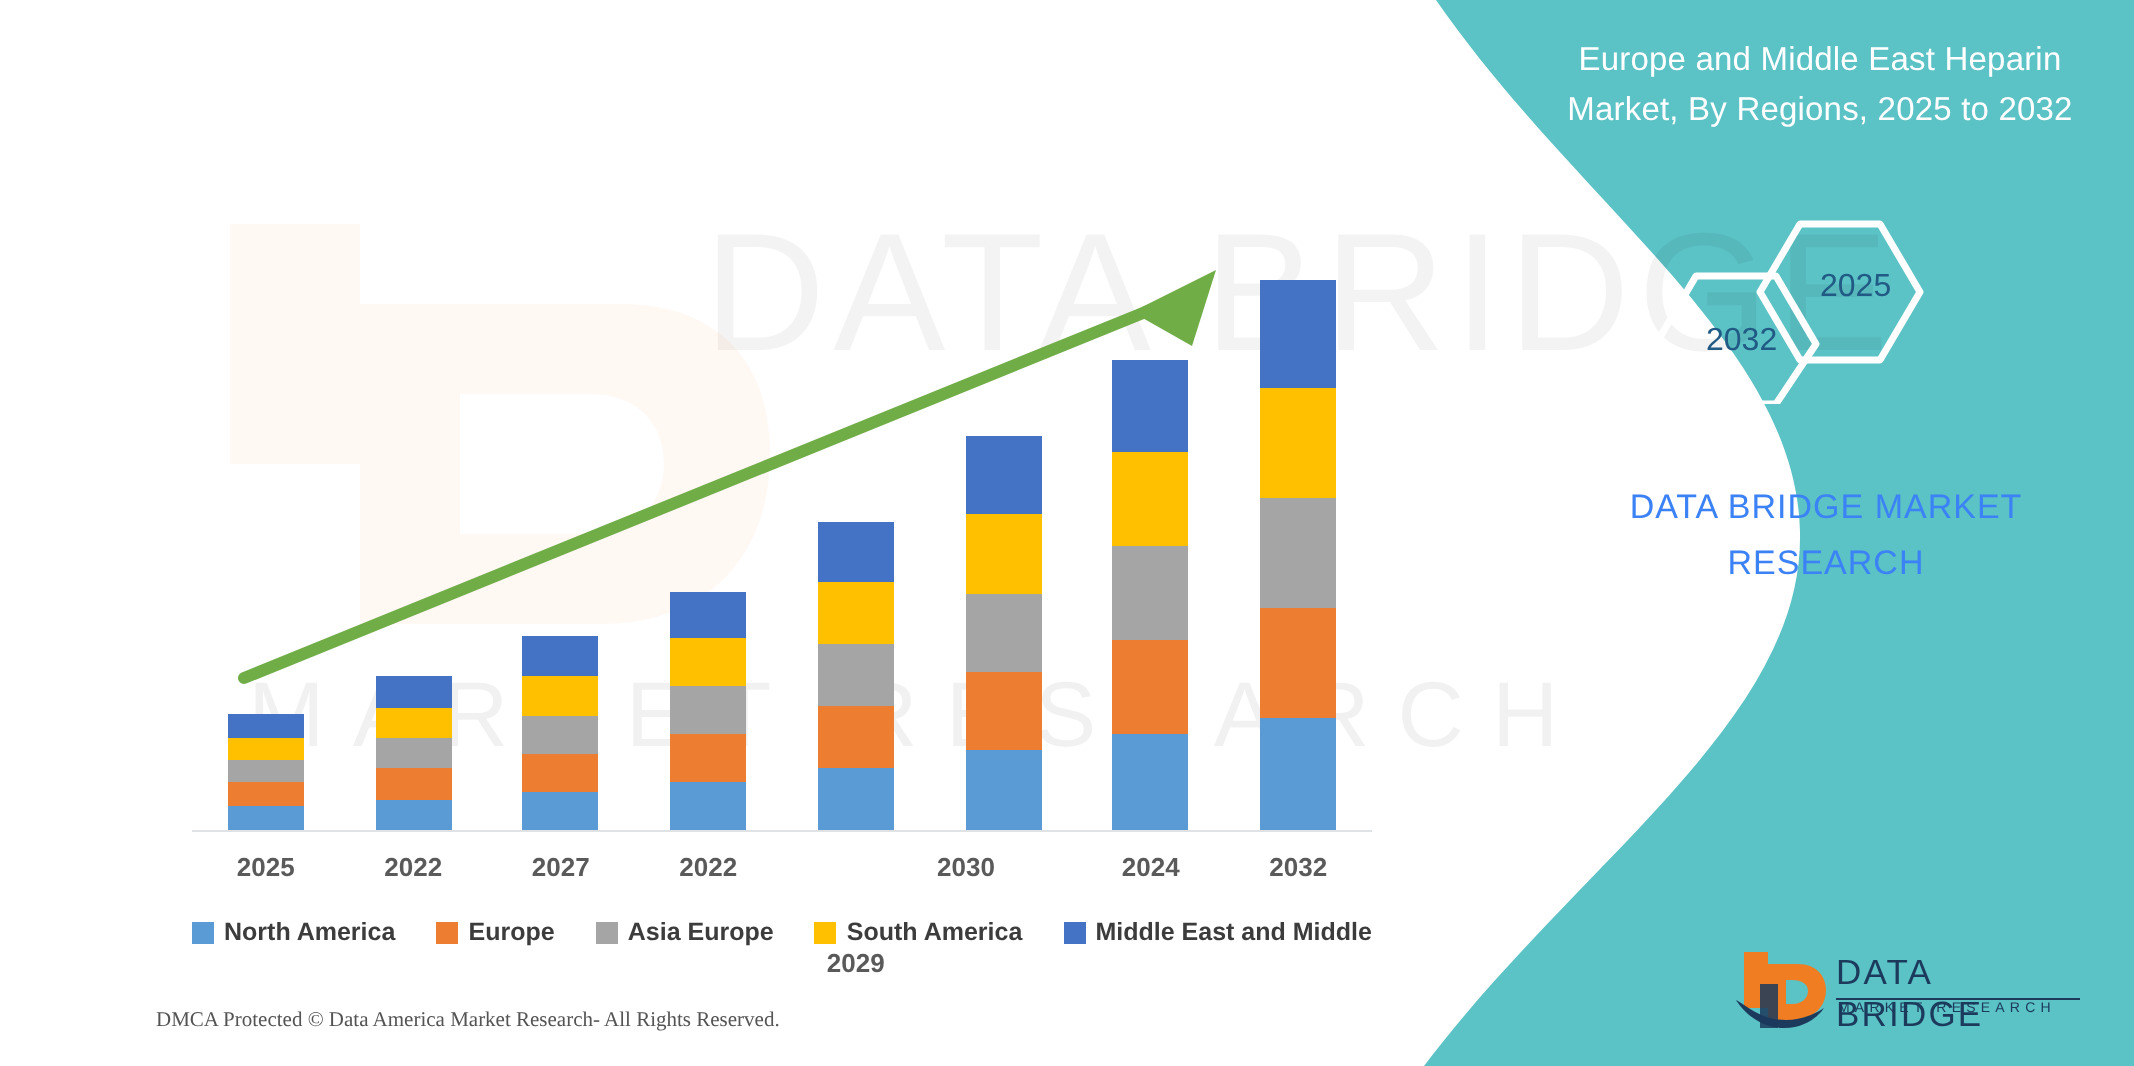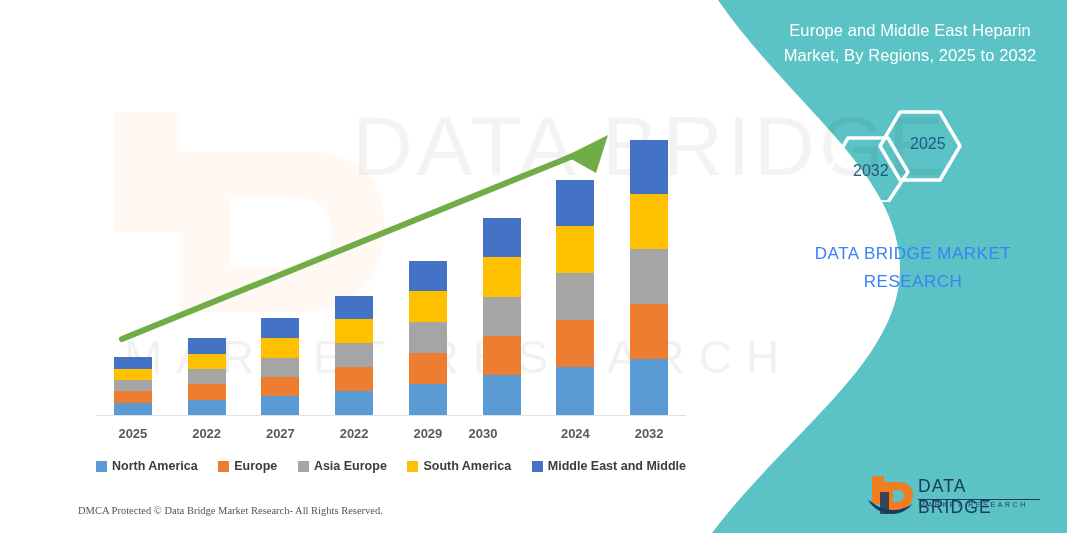--- a/index.html
+++ b/index.html
@@ -337,21 +337,21 @@
       <line x1="26" y1="214" x2="494" y2="24" stroke="#70ad47" stroke-width="6" stroke-linecap="round"></line>
       <path d="M512 10 L500 48 L470 31 Z" fill="#70ad47"></path>
     </svg>
   </div>
 
   <div class="x-labels" id="x-labels">
       <div class="x-tick" style="left: 6.875px;">2025</div>
       <div class="x-tick" style="left: 80.625px;">2022</div>
       <div class="x-tick" style="left: 154.375px;">2027</div>
       <div class="x-tick" style="left: 228.125px;">2022</div>
-      <div class="x-tick" style="left: 301.875px;">2029</div>
+      <div class="x-tick" style="left: 301.875px; margin-top: 48px;">2029</div>
       <div class="x-tick" style="left: 357px;">2030</div>
       <div class="x-tick" style="left: 449.375px;">2024</div>
       <div class="x-tick" style="left: 523.125px;">2032</div>
     </div>
 
   <div class="legend" id="legend">
       <div class="legend-item">
         <span class="legend-swatch" style="background: rgb(91, 155, 213);"></span>
         <span class="legend-label">North America</span>
       </div>
@@ -394,16 +394,16 @@
         <path d="M2 26 C2 26 10 40 26 40 C40 40 46 30 46 30 C46 30 38 36 27 36 C14 36 8 29 2 26 Z" fill="#1b3a5c"></path>
         <path d="M14 18 H23 V40 H14 Z" fill="#1b3a5c" opacity="0.85"></path>
       </svg>
     </span>
     <span class="wordmark">DATA BRIDGE</span>
     <span class="rule"></span>
     <span class="subwordmark">MARKET RESEARCH</span>
   </div>
 
   <div class="footer">
-    <span class="left">DMCA Protected © Data Bridge Market Research-  All Rights Reserved.</span>
+    <span class="left">DMCA Protected © Data America Market Research-  All Rights Reserved.</span>
   </div>
 
 </div>
 
 </body></html>

